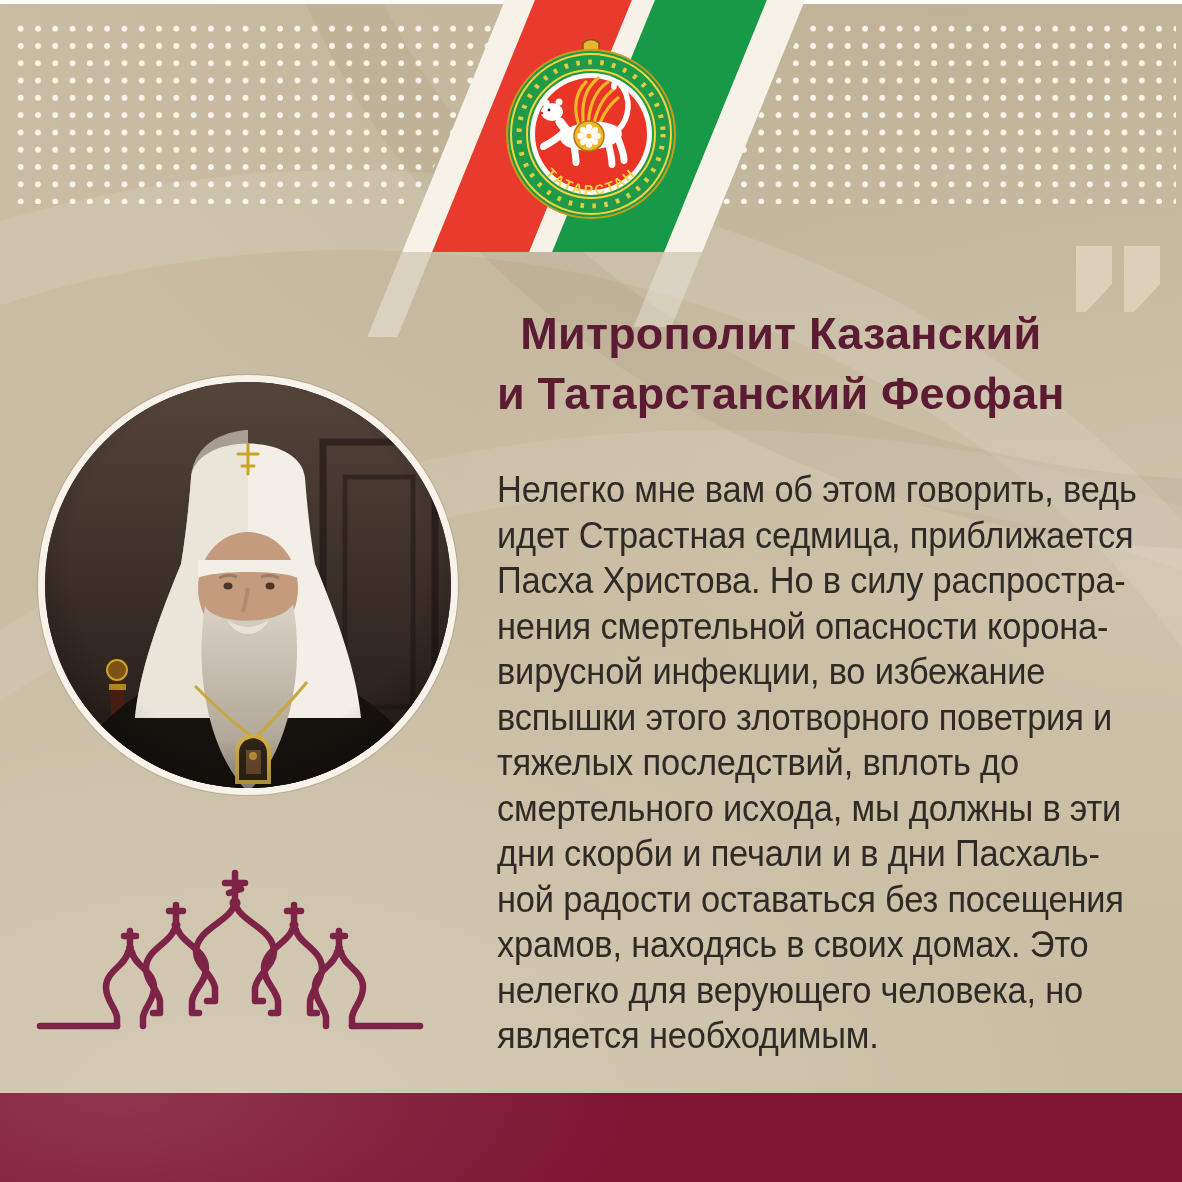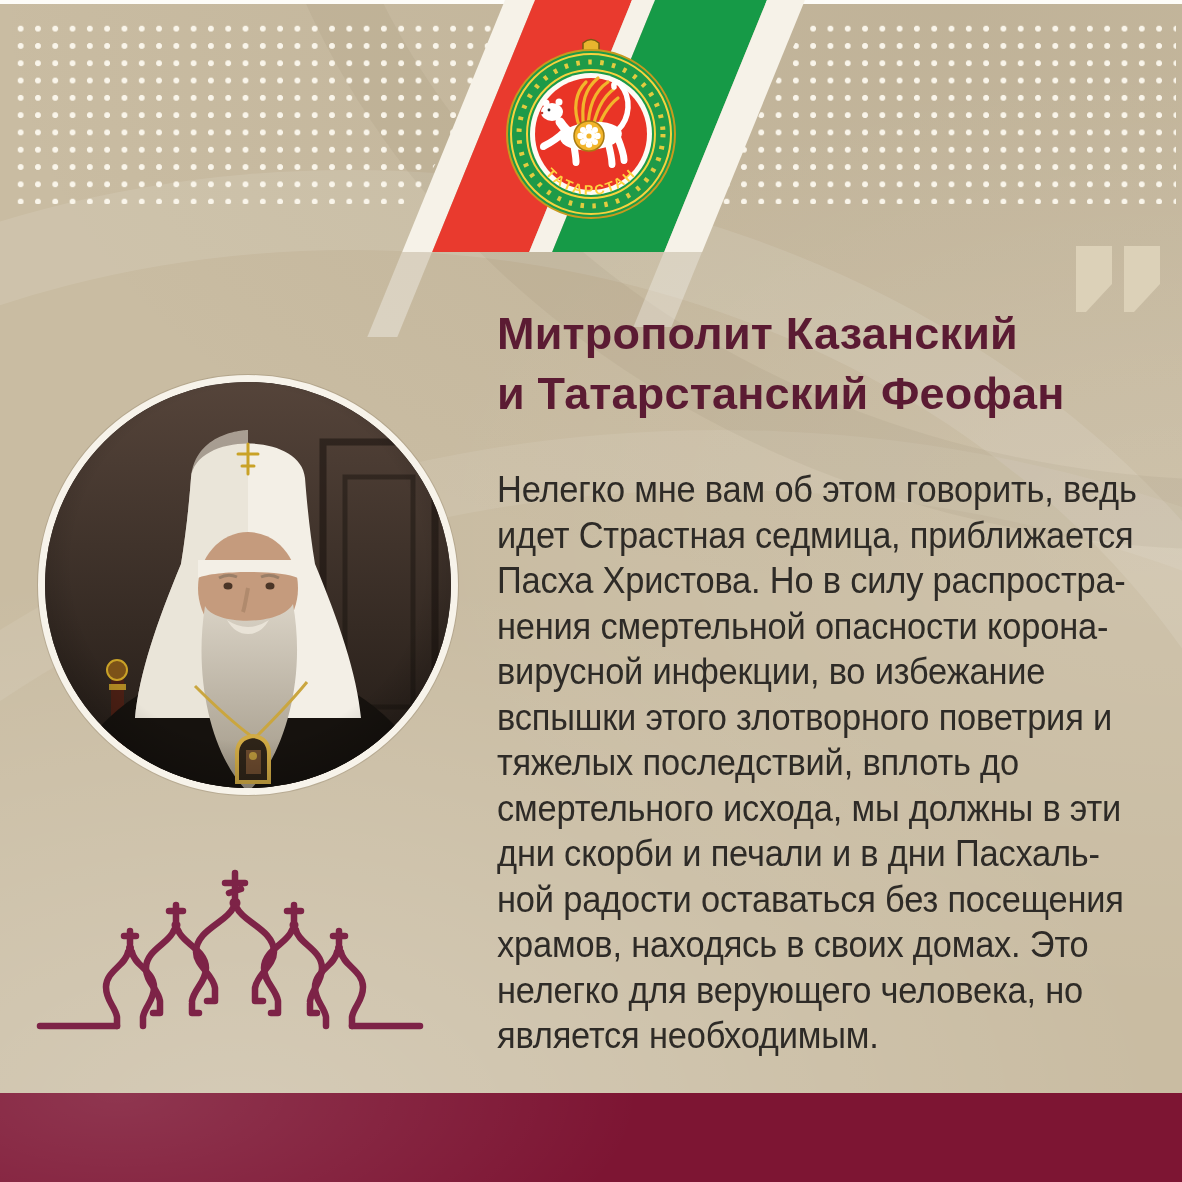--- a/index.html
+++ b/index.html
@@ -40,21 +40,21 @@
   .ext{position:absolute;transform:skewX(-22.2deg);transform-origin:0 0;}
   .ext-l{left:402px;top:252px;width:30px;height:85px;background:rgba(255,255,255,.35);}
   .ext-r{left:664px;top:252px;width:38px;height:75px;background:rgba(255,255,255,.30);}
   .emblem{position:absolute;left:496px;top:36px;width:190px;height:190px;}
   
   .quote-mark{position:absolute;left:1076px;top:246px;width:90px;height:70px;}
   
   .title{
     position:absolute;left:497px;top:304px;margin:0;
     font-size:45px;line-height:60px;font-weight:bold;color:#5b1b33;
-    white-space:pre-line;letter-spacing:.2px;
+    white-space:pre-line;letter-spacing:.2px;text-align:center;
   }
   .quote-text{
     position:absolute;left:497px;top:467px;width:740px;
     font-size:37px;line-height:45.5px;color:#2e2b27;
     white-space:pre-line;letter-spacing:-.2px;
     transform:scaleX(.93);transform-origin:0 0;
   }
   
   .portrait{
     position:absolute;left:38px;top:375px;width:420px;height:420px;

